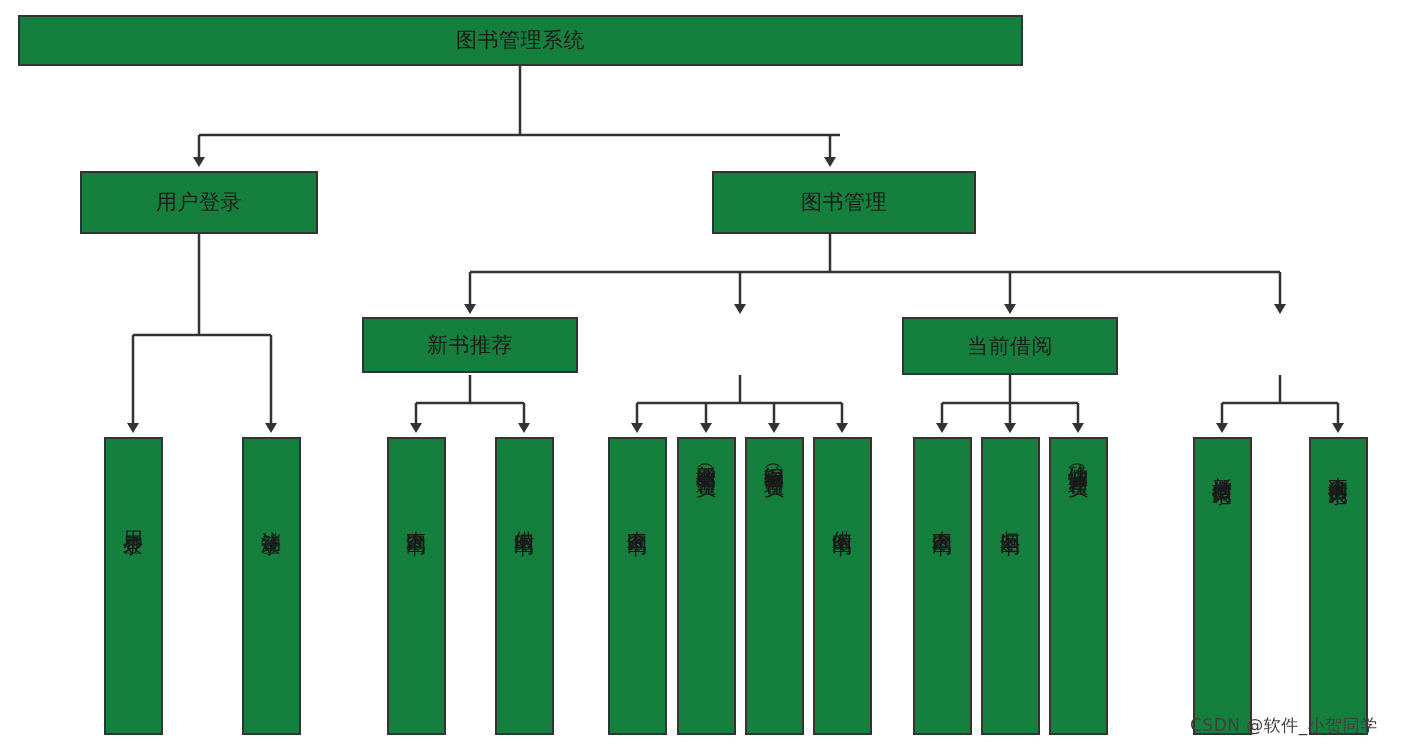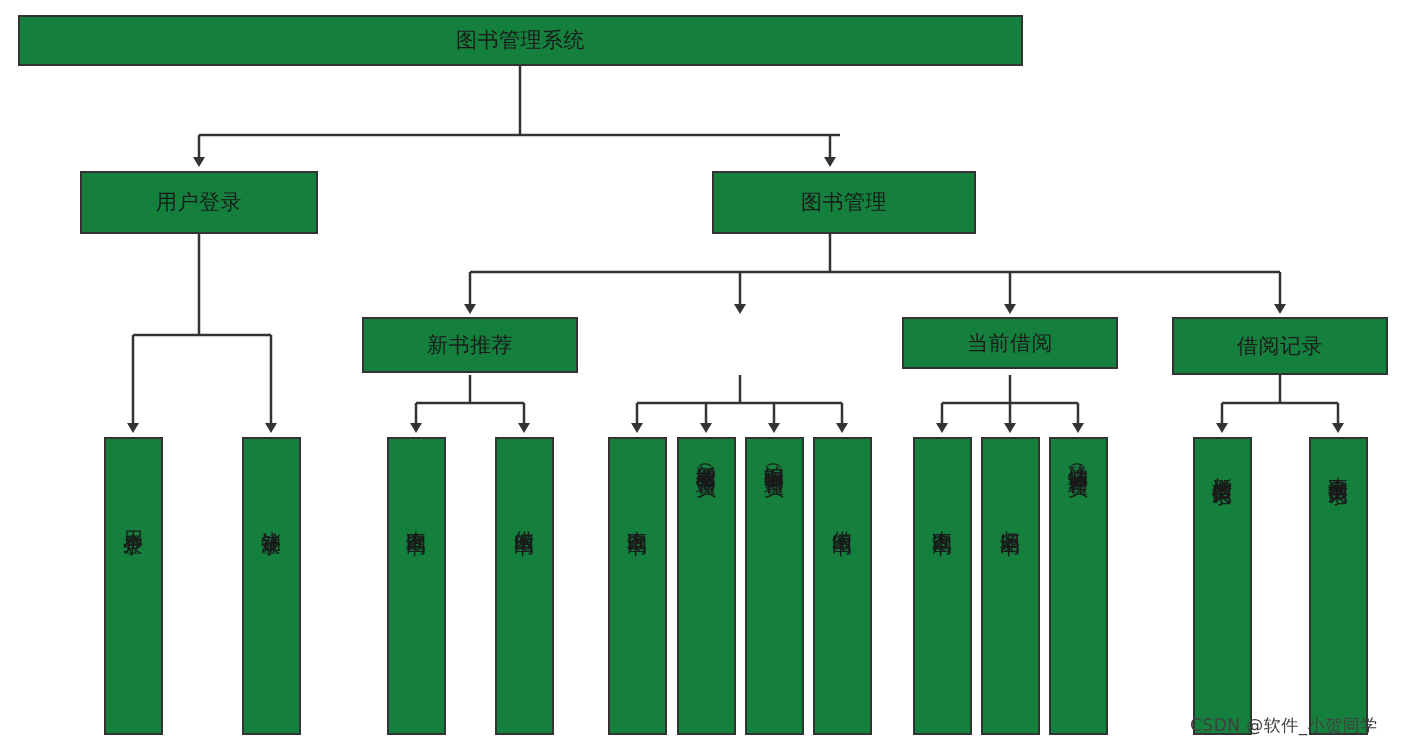--- a/index.html
+++ b/index.html
@@ -135,25 +135,22 @@
   <div class="node horiz" style="left:80px; top:171px; width:238px; height:63px;">
     <span class="lbl">用户登录</span>
   </div>
   <div class="node horiz" style="left:712px; top:171px; width:264px; height:63px;">
     <span class="lbl">图书管理</span>
   </div>
 
   <div class="node horiz" style="left:362px; top:317px; width:216px; height:56px;">
     <span class="lbl">新书推荐</span>
   </div>
-  <div class="node horiz" style="left:902px; top:317px; width:216px; height:52px;">
+  <div class="node horiz" style="left:902px; top:317px; width:216px; height:58px;">
     <span class="lbl">当前借阅</span>
-  </div>
-  <div class="node horiz" style="left:1172px; top:317px; width:216px; height:58px;">
-    <span class="lbl">借阅记录</span>
   </div>
 
   <div class="node vert pad-top" style="left:104px; top:437px; width:59px; height:298px;">
     <span class="lbl">用户登录</span>
   </div>
   <div class="node vert pad-top" style="left:242px; top:437px; width:59px; height:298px;">
     <span class="lbl">注销登录</span>
   </div>
 
   <div class="node vert pad-top" style="left:387px; top:437px; width:59px; height:298px;">

